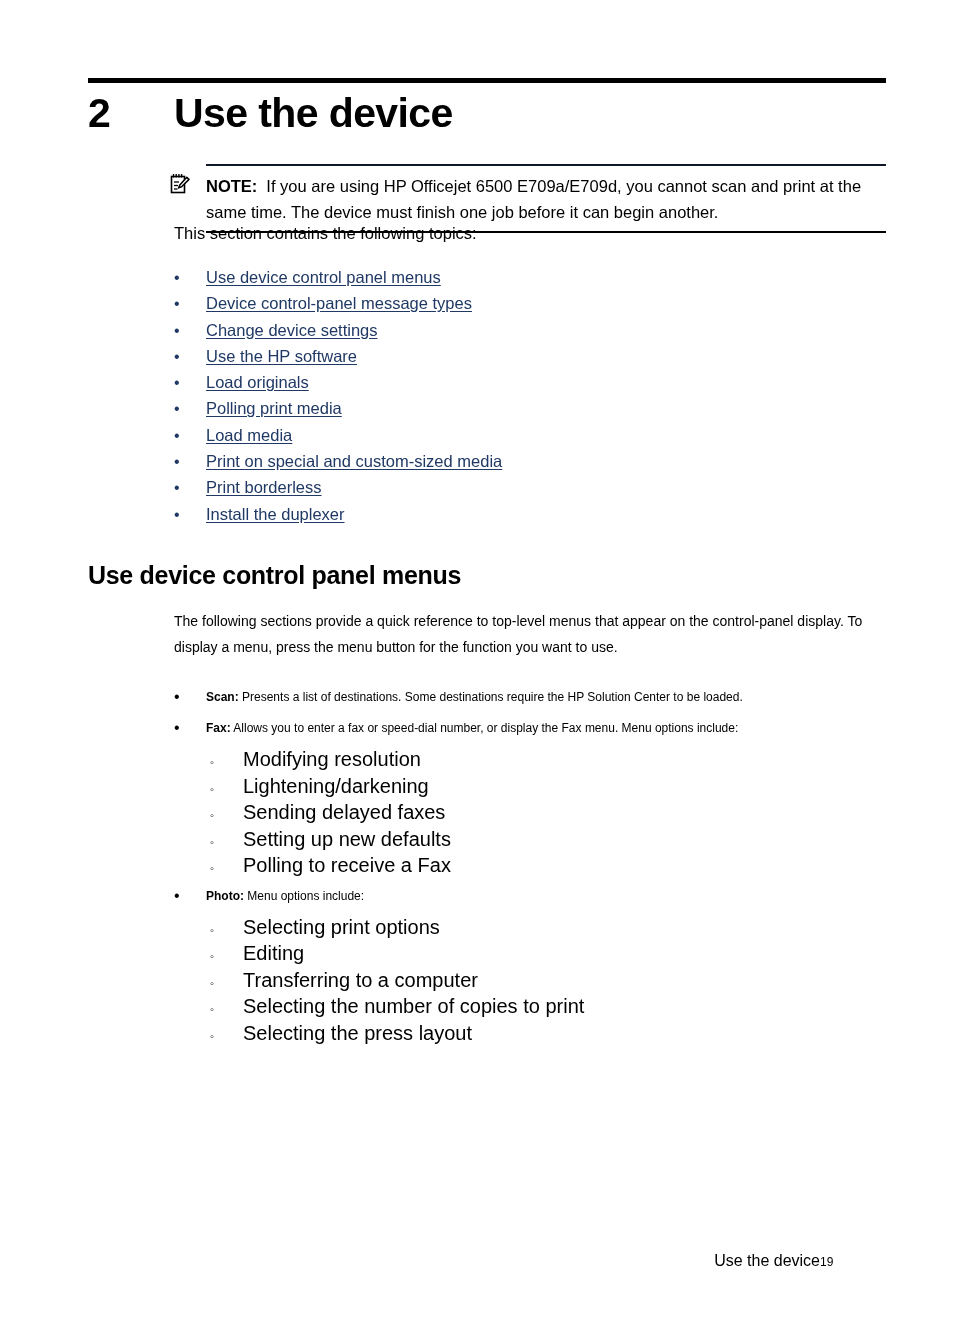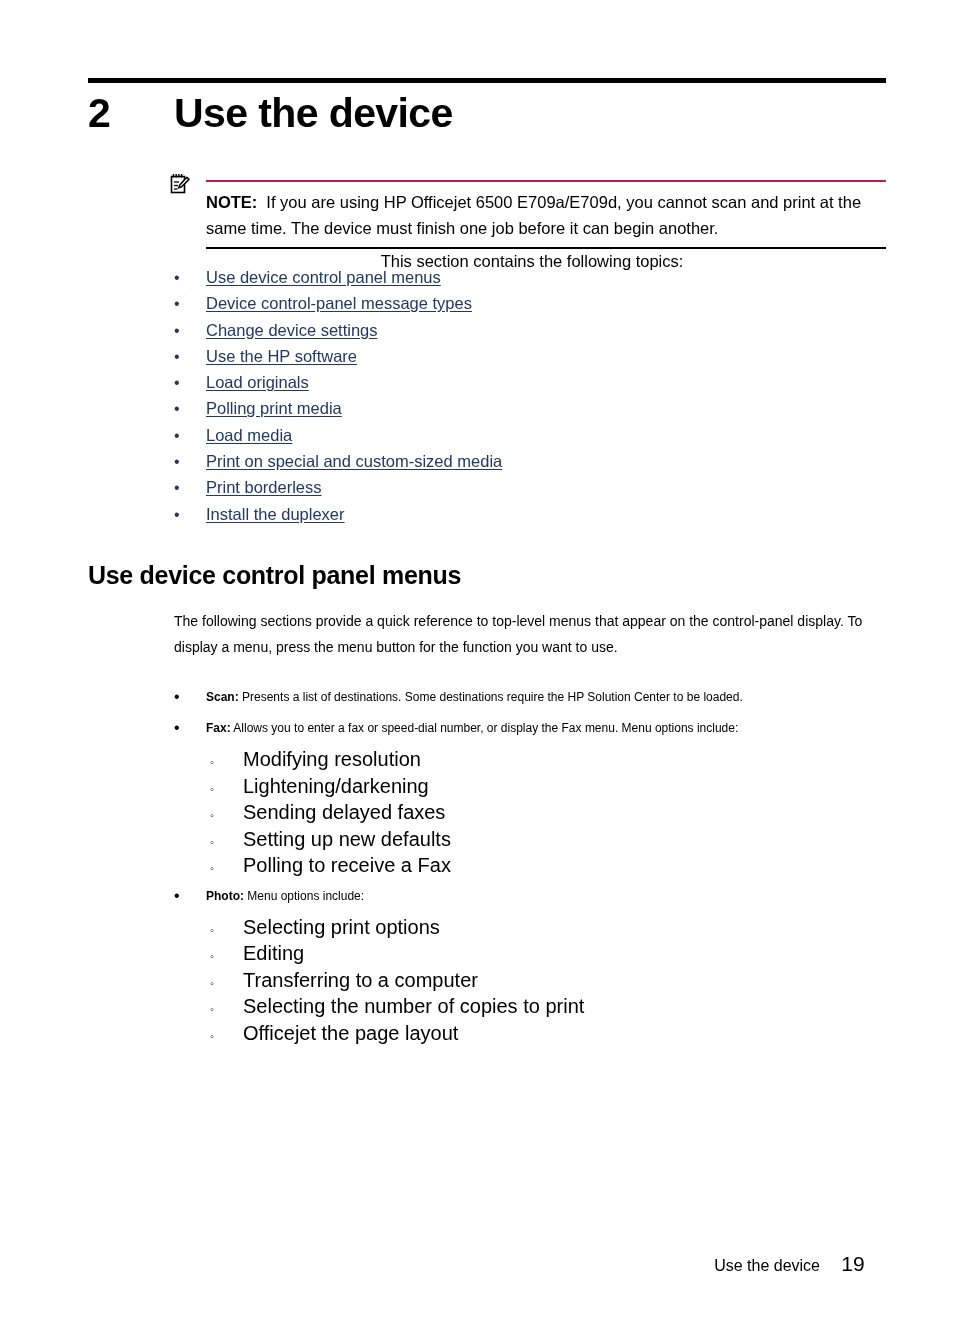--- a/index.html
+++ b/index.html
@@ -59,44 +59,42 @@
   .note-inner {
     display: flex;
     align-items: flex-start;
   }
   .note-icon {
     flex: 0 0 36px;
     padding-top: 9px;
   }
   .note-body {
     flex: 1 1 auto;
-    border-top: 2px solid #be185d;
+    border-top: 2px solid #0f172a;
     border-bottom: 2px solid #000;
     padding: 7px 0 6px 0;
     font-size: 16.5px;
     line-height: 26px;
-    margin-top: 16px;
   }
   .note-label {
     font-weight: bold;
   }
   .note-gap {
     display: inline-block;
     width: 9px;
   }
 
   
   .intro {
     position: absolute;
     left: 174px;
-    top: 248px;
+    top: 220px;
     width: 716px;
     font-size: 16.5px;
     line-height: 26px;
-    text-align: center;
   }
 
   
   .topics {
     position: absolute;
     left: 174px;
     top: 264px;
     width: 716px;
   }
   .topic-row {
@@ -191,22 +189,22 @@
     width: 798px;
     display: flex;
     justify-content: flex-end;
     align-items: baseline;
     font-size: 16px;
   }
   .footer-title { }
   .footer-page {
     display: inline-block;
     width: 66px;
-    text-align: center;
-    font-size: 21px;
+    text-align: left;
+    font-size: 12px;
   }
 </style>
 </head>
 <body>
 
 <div class="page">
 
   <div class="chapter-rule"></div>
   <div class="chapter-head">
     <div class="chapter-num">2</div>
@@ -337,21 +335,21 @@
         <div class="sub-item">
           <span class="sub-bullet">◦</span>
           <span class="sub-text">Transferring to a computer</span>
         </div>
         <div class="sub-item">
           <span class="sub-bullet">◦</span>
           <span class="sub-text">Selecting the number of copies to print</span>
         </div>
         <div class="sub-item">
           <span class="sub-bullet">◦</span>
-          <span class="sub-text">Officejet the page layout</span>
+          <span class="sub-text">Selecting the press layout</span>
         </div>
       </div>
     </div>
 
   </div>
 
   <div class="footer">
     <span class="footer-title">Use the device</span>
     <span class="footer-page">19</span>
   </div>

